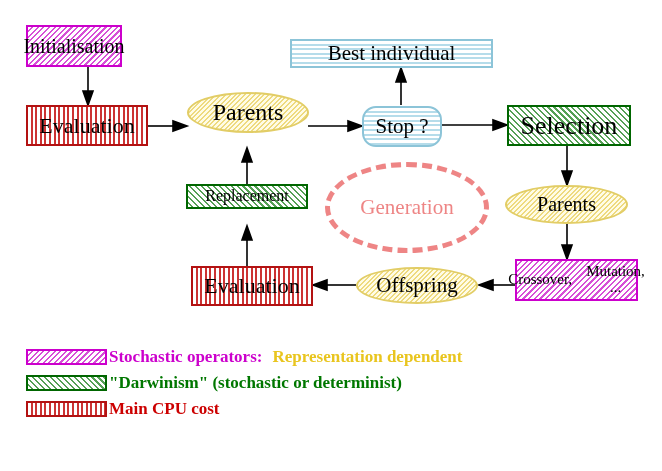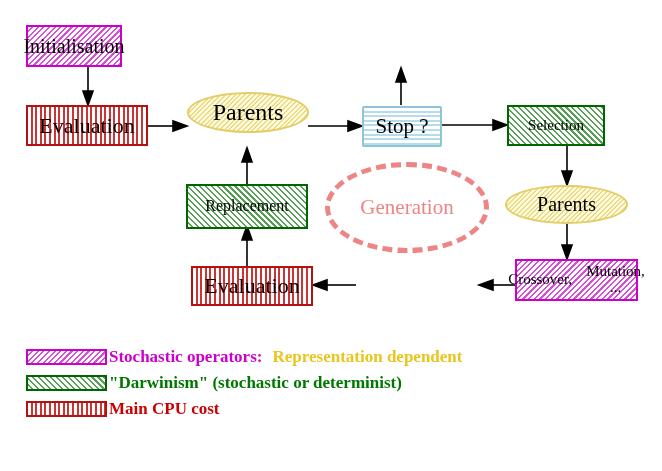--- a/index.html
+++ b/index.html
@@ -26,21 +26,21 @@
   }
   .stripe-cyan{
     border:2px solid #8cc4d8;
     background:repeating-linear-gradient(180deg,#ffffff 0 2.6px,#b5dcea 2.6px 4.6px);
   }
   .hatch-yellow{
     border:2px solid #e2cd66;
     background:repeating-linear-gradient(135deg,#fffce6 0 2px,#eeda7f 2px 3.4px);
   }
   .ellipse{border-radius:50%;}
-  .rounded{border-radius:2px;}
+  .rounded{border-radius:14px;}
   .dashed-ellipse{
     border:5px dashed #ee8585;border-radius:50%;background:transparent;color:#ee8585;
   }
   
   .legend-row{position:absolute;left:26px;display:flex;align-items:center;}
   .swatch{width:81px;height:16px;box-sizing:border-box;flex:0 0 auto;}
   .swatch.hatch-magenta,.swatch.hatch-green,.swatch.stripe-red{border-width:2px;}
   .swatch.stripe-cyan{border-width:1px;}
   .legend-text{margin-left:2px;font-size:17px;font-weight:bold;white-space:nowrap;}
   .t-magenta{color:#cc00cc;}
@@ -121,45 +121,51 @@
   </div>
 
   <div class="node stripe-red" style="left:26px;top:105px;width:122px;height:41px;font-size:22px">
     <span>Evaluation</span>
   </div>
 
   <div class="node hatch-yellow ellipse" style="left:187px;top:92px;width:122px;height:41px;font-size:24px">
     <span>Parents</span>
   </div>
 
+  <div class="node stripe-cyan" style="left:290px;top:39px;width:203px;height:29px;font-size:21px">
+    <span>Best individual</span>
+  </div>
 
   <div class="node stripe-cyan rounded" style="left:362px;top:106px;width:80px;height:41px;font-size:21px">
     <span>Stop ?</span>
   </div>
 
-  <div class="node hatch-green" style="left:507px;top:105px;width:98px;height:41px;font-size:15px">
+  <div class="node hatch-green" style="left:507px;top:105px;width:124px;height:41px;font-size:26px">
     <span>Selection</span>
   </div>
 
   <div class="node dashed-ellipse" style="left:325px;top:162px;width:164px;height:91px;font-size:21px">
     <span>Generation</span>
   </div>
 
   <div class="node hatch-yellow ellipse" style="left:505px;top:185px;width:123px;height:39px;font-size:20px">
     <span>Parents</span>
   </div>
 
-  <div class="node hatch-green" style="left:186px;top:184px;width:122px;height:45px;font-size:16px">
+  <div class="node hatch-green" style="left:186px;top:184px;width:122px;height:25px;font-size:16px">
     <span>Replacement</span>
   </div>
 
   <div class="node stripe-red" style="left:191px;top:266px;width:122px;height:40px;font-size:22px">
     <span>Evaluation</span>
   </div>
 
+  <div class="node hatch-yellow ellipse" style="left:356px;top:267px;width:122px;height:37px;font-size:21px">
+    <span>Offspring</span>
+  </div>
 
   <div class="node hatch-magenta" style="left:515px;top:259px;width:123px;height:42px;font-size:15px;flex-direction:row">
     <span class="crossover-line">Crossover,</span>
     <span class="crossover-line" style="padding-left:14px">Mutation, ...</span>
   </div>
 
   <div class="legend-row" style="top:347px">
     <div class="swatch hatch-magenta"></div>
     <div class="legend-text">
       <span class="t-magenta">Stochastic operators:</span><span class="t-yellow">Representation dependent</span>

